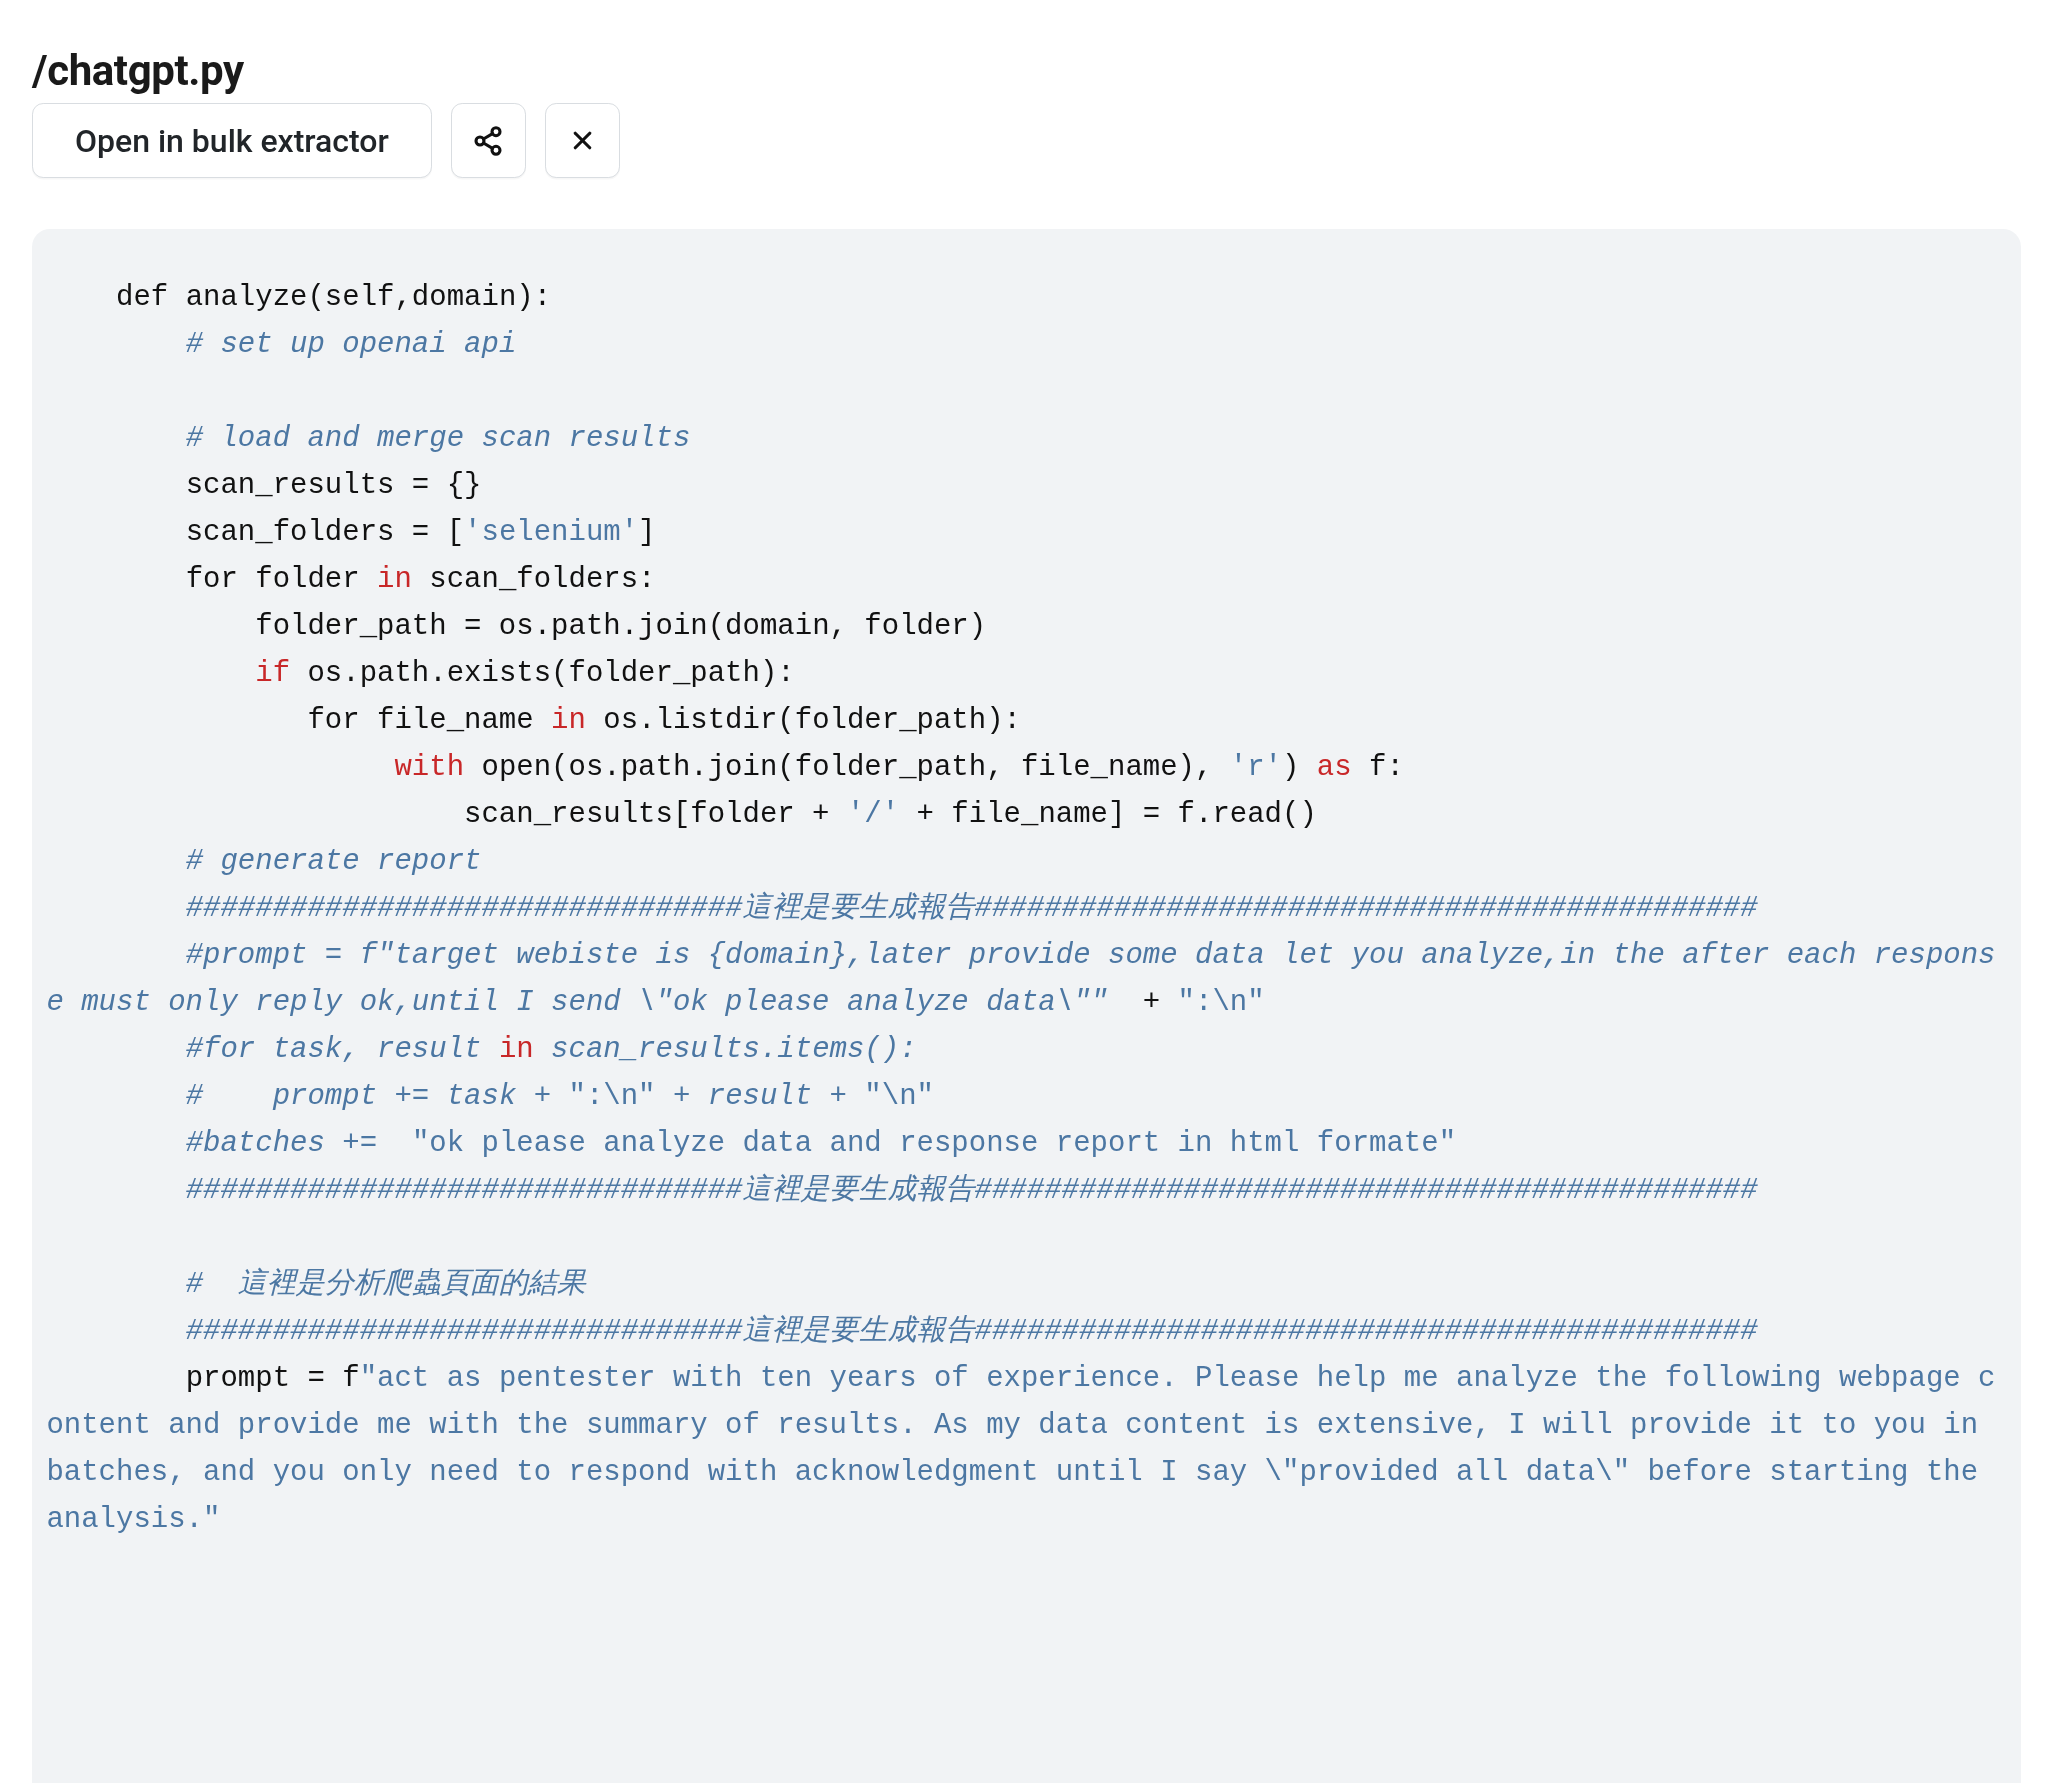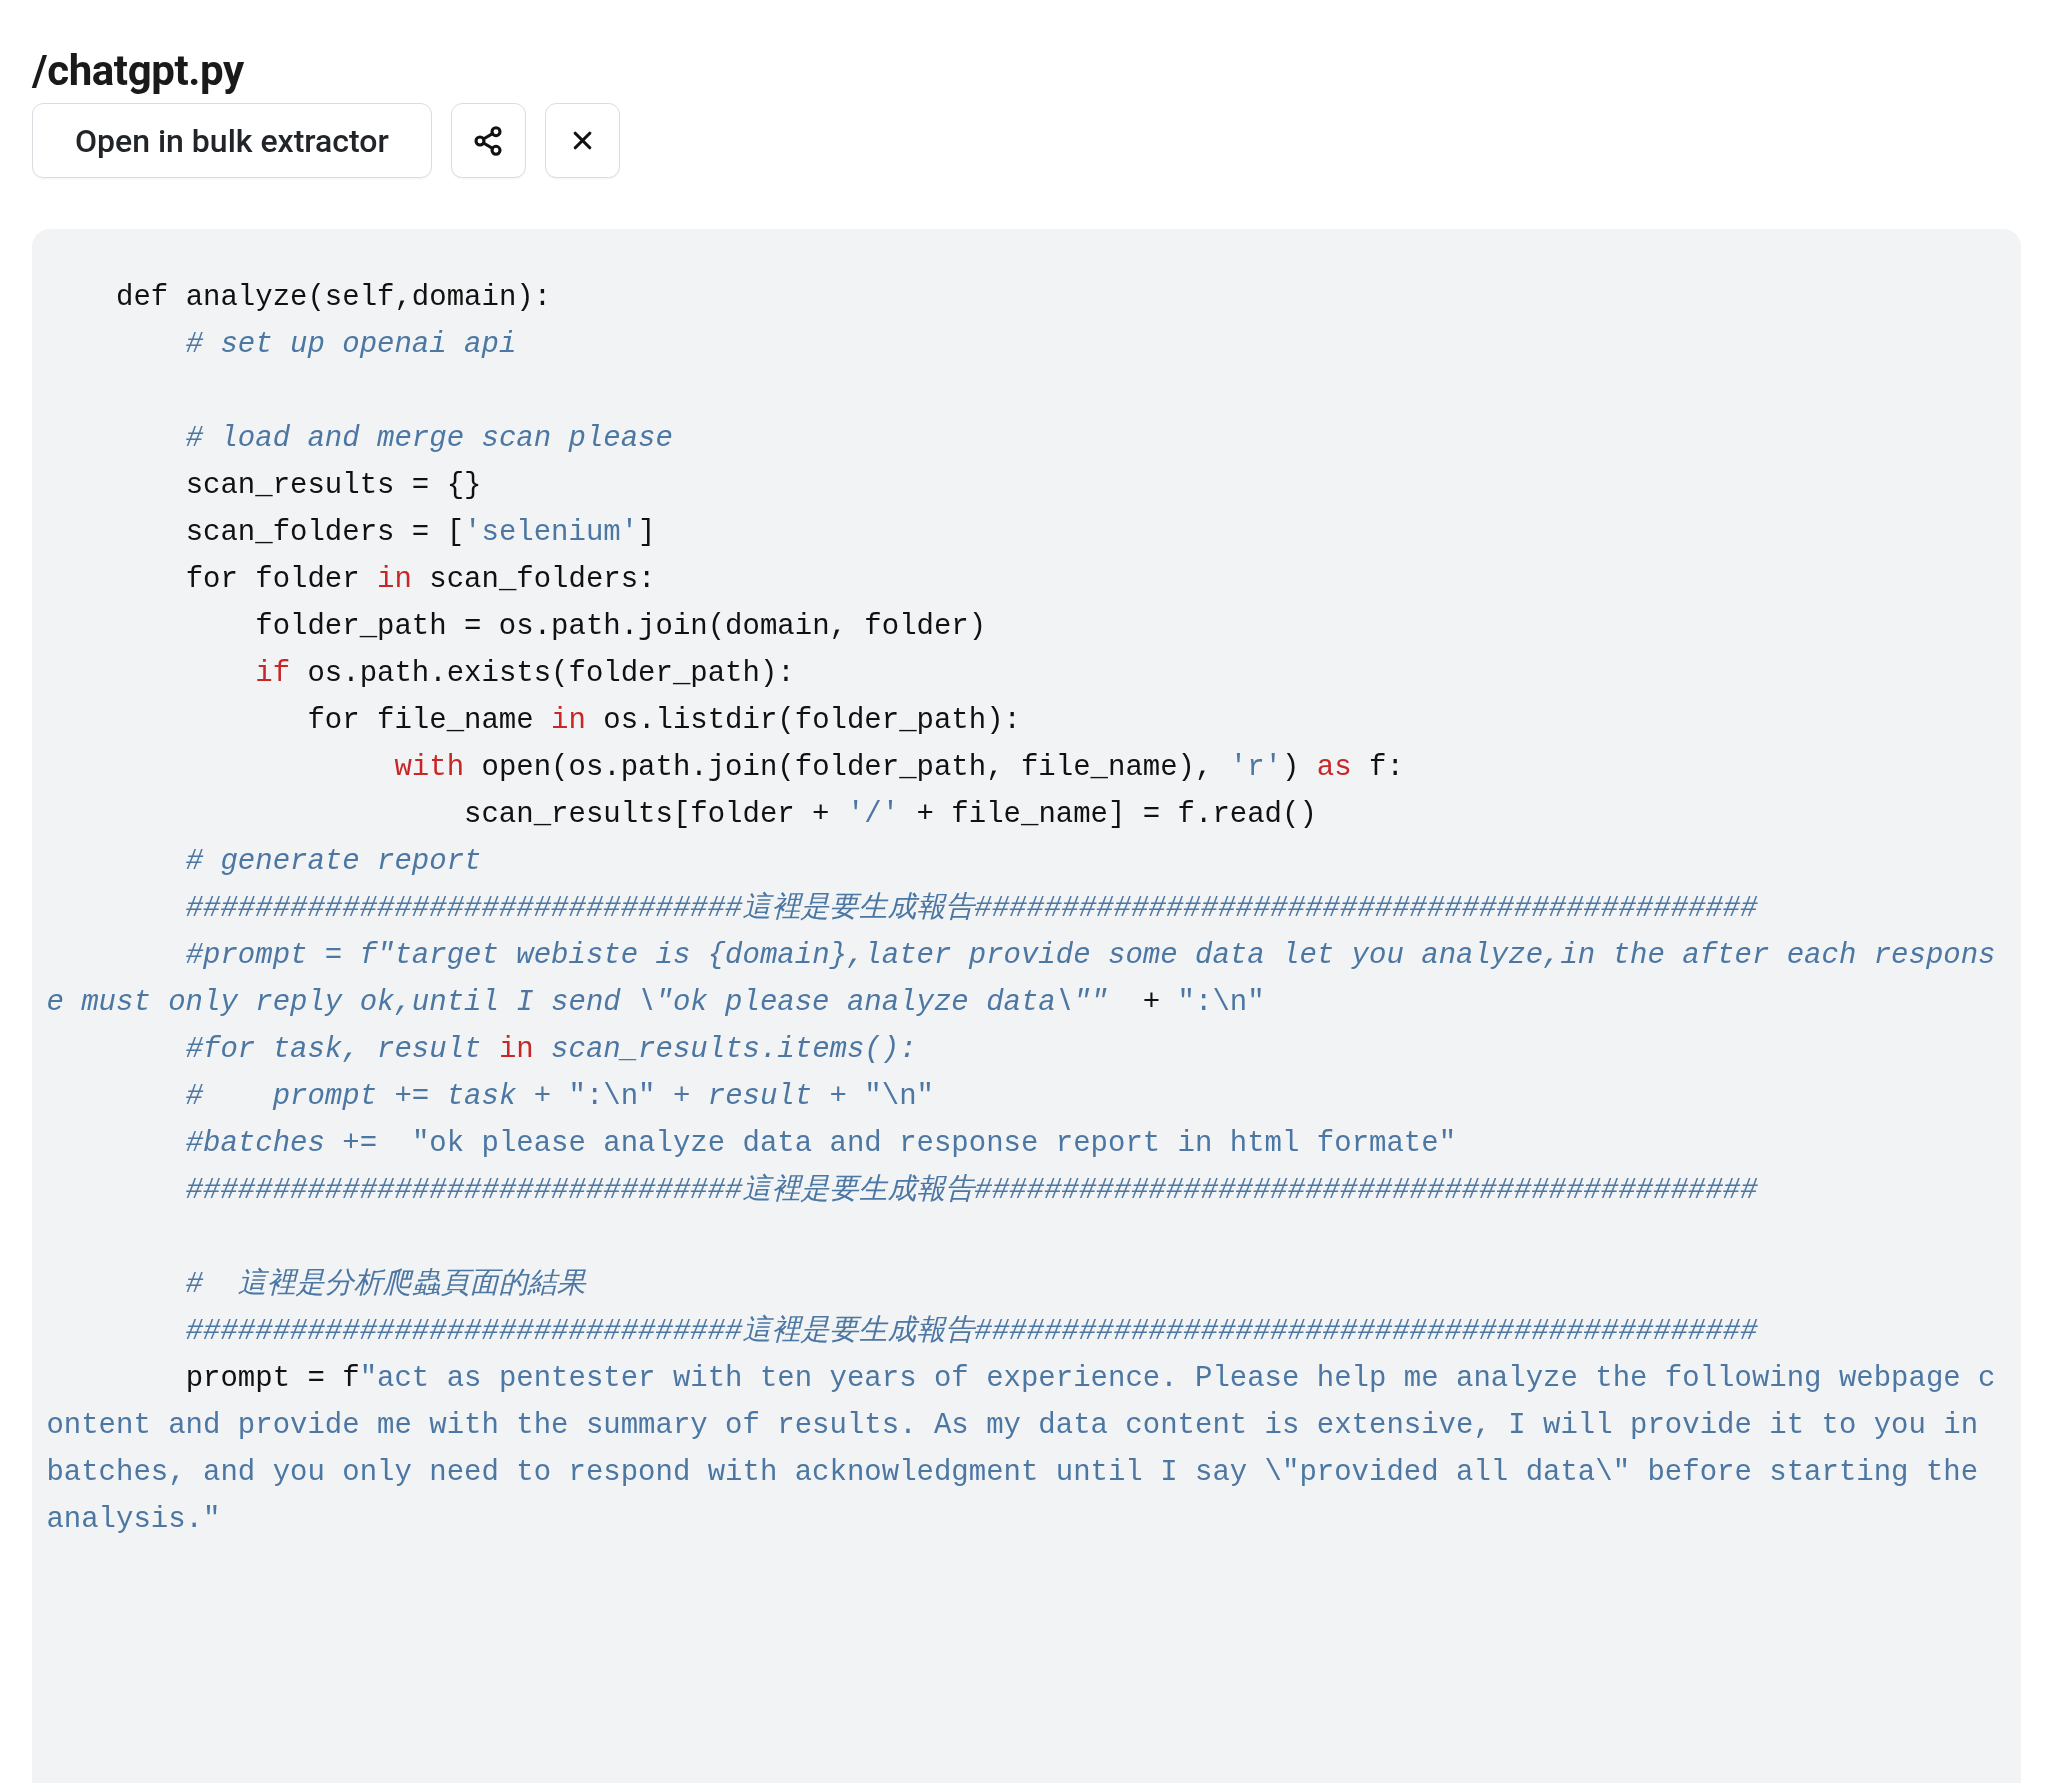--- a/index.html
+++ b/index.html
@@ -114,21 +114,21 @@
         </svg>
       </span>
     </div>
   </div>
 </div>
 
 <div class="code-container">
   <pre id="code">    def analyze(self,domain):
         <span class="c"># set up openai api</span>
 
-        <span class="c"># load and merge scan please</span>
+        <span class="c"># load and merge scan results</span>
         scan_results = {}
         scan_folders = [<span class="s">'selenium'</span>]
         for folder <span class="k">in</span> scan_folders:
             folder_path = os.path.join(domain, folder)
             <span class="k">if</span> os.path.exists(folder_path):
                for file_name <span class="k">in</span> os.listdir(folder_path):
                     <span class="k">with</span> open(os.path.join(folder_path, file_name), <span class="s">'r'</span>) <span class="k">as</span> f:
                         scan_results[folder + <span class="s">'/'</span> + file_name] = f.read()
         <span class="c"># generate report</span>
         <span class="c">################################這裡是要生成報告#############################################</span>

